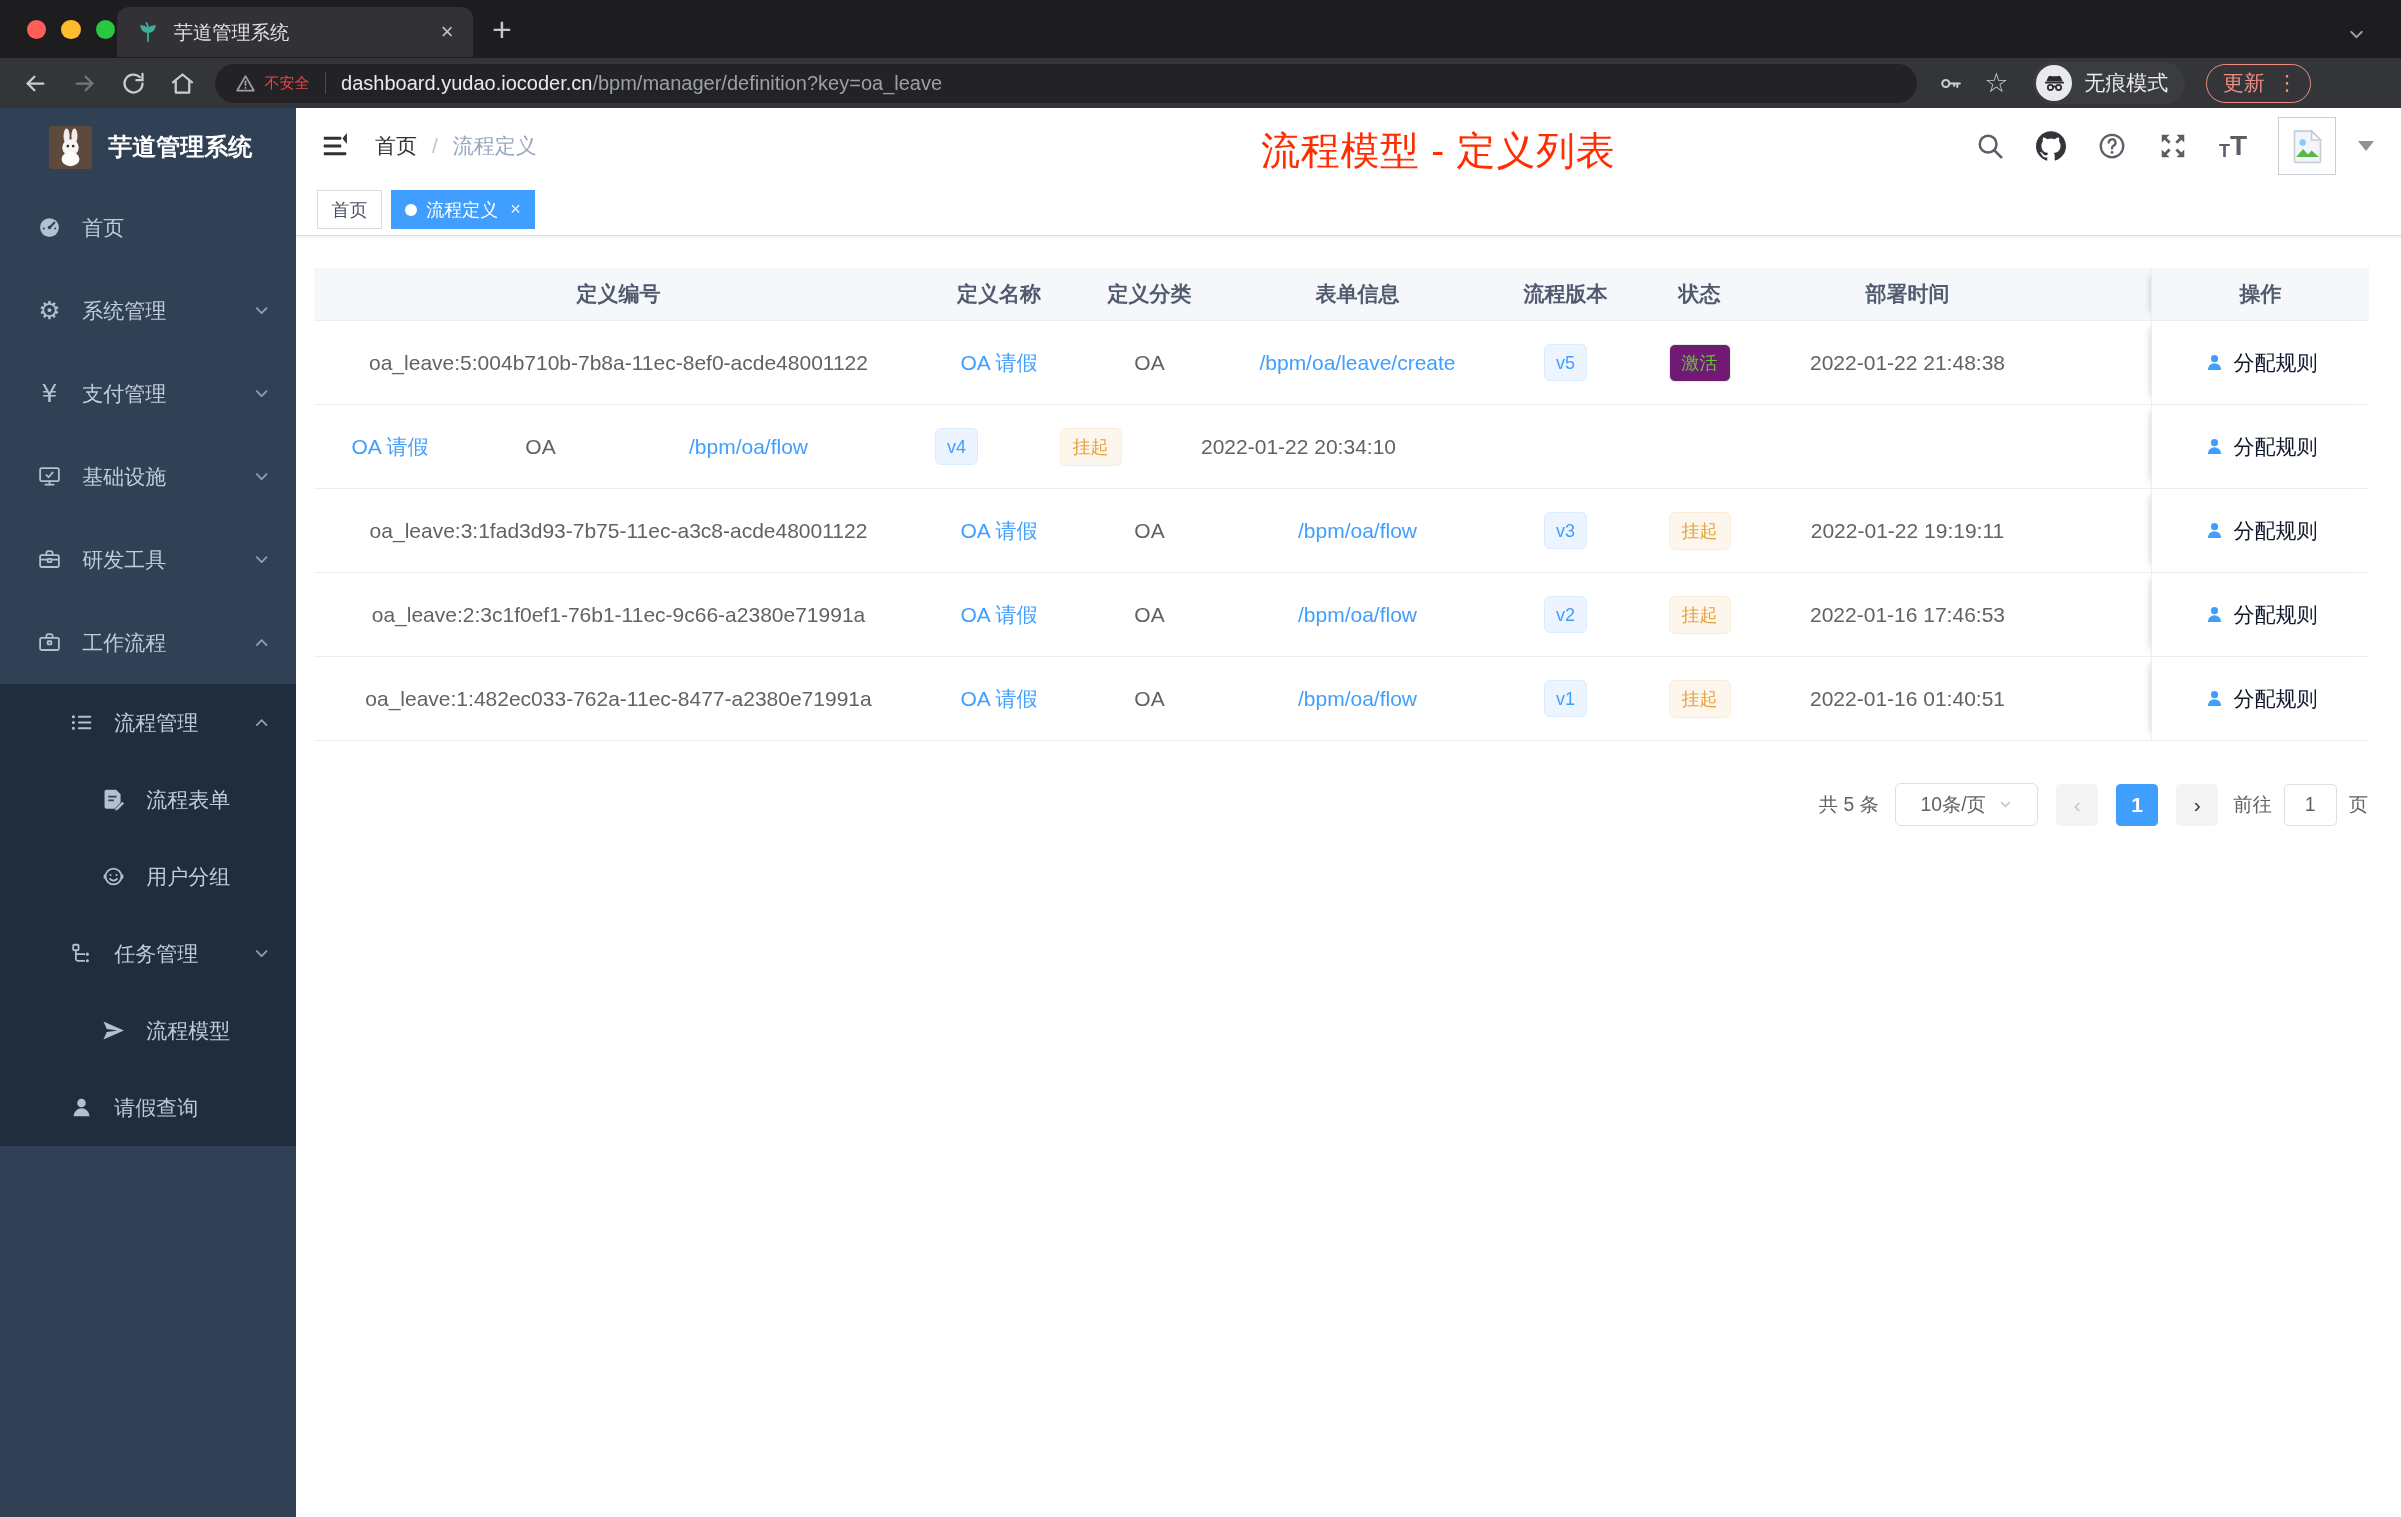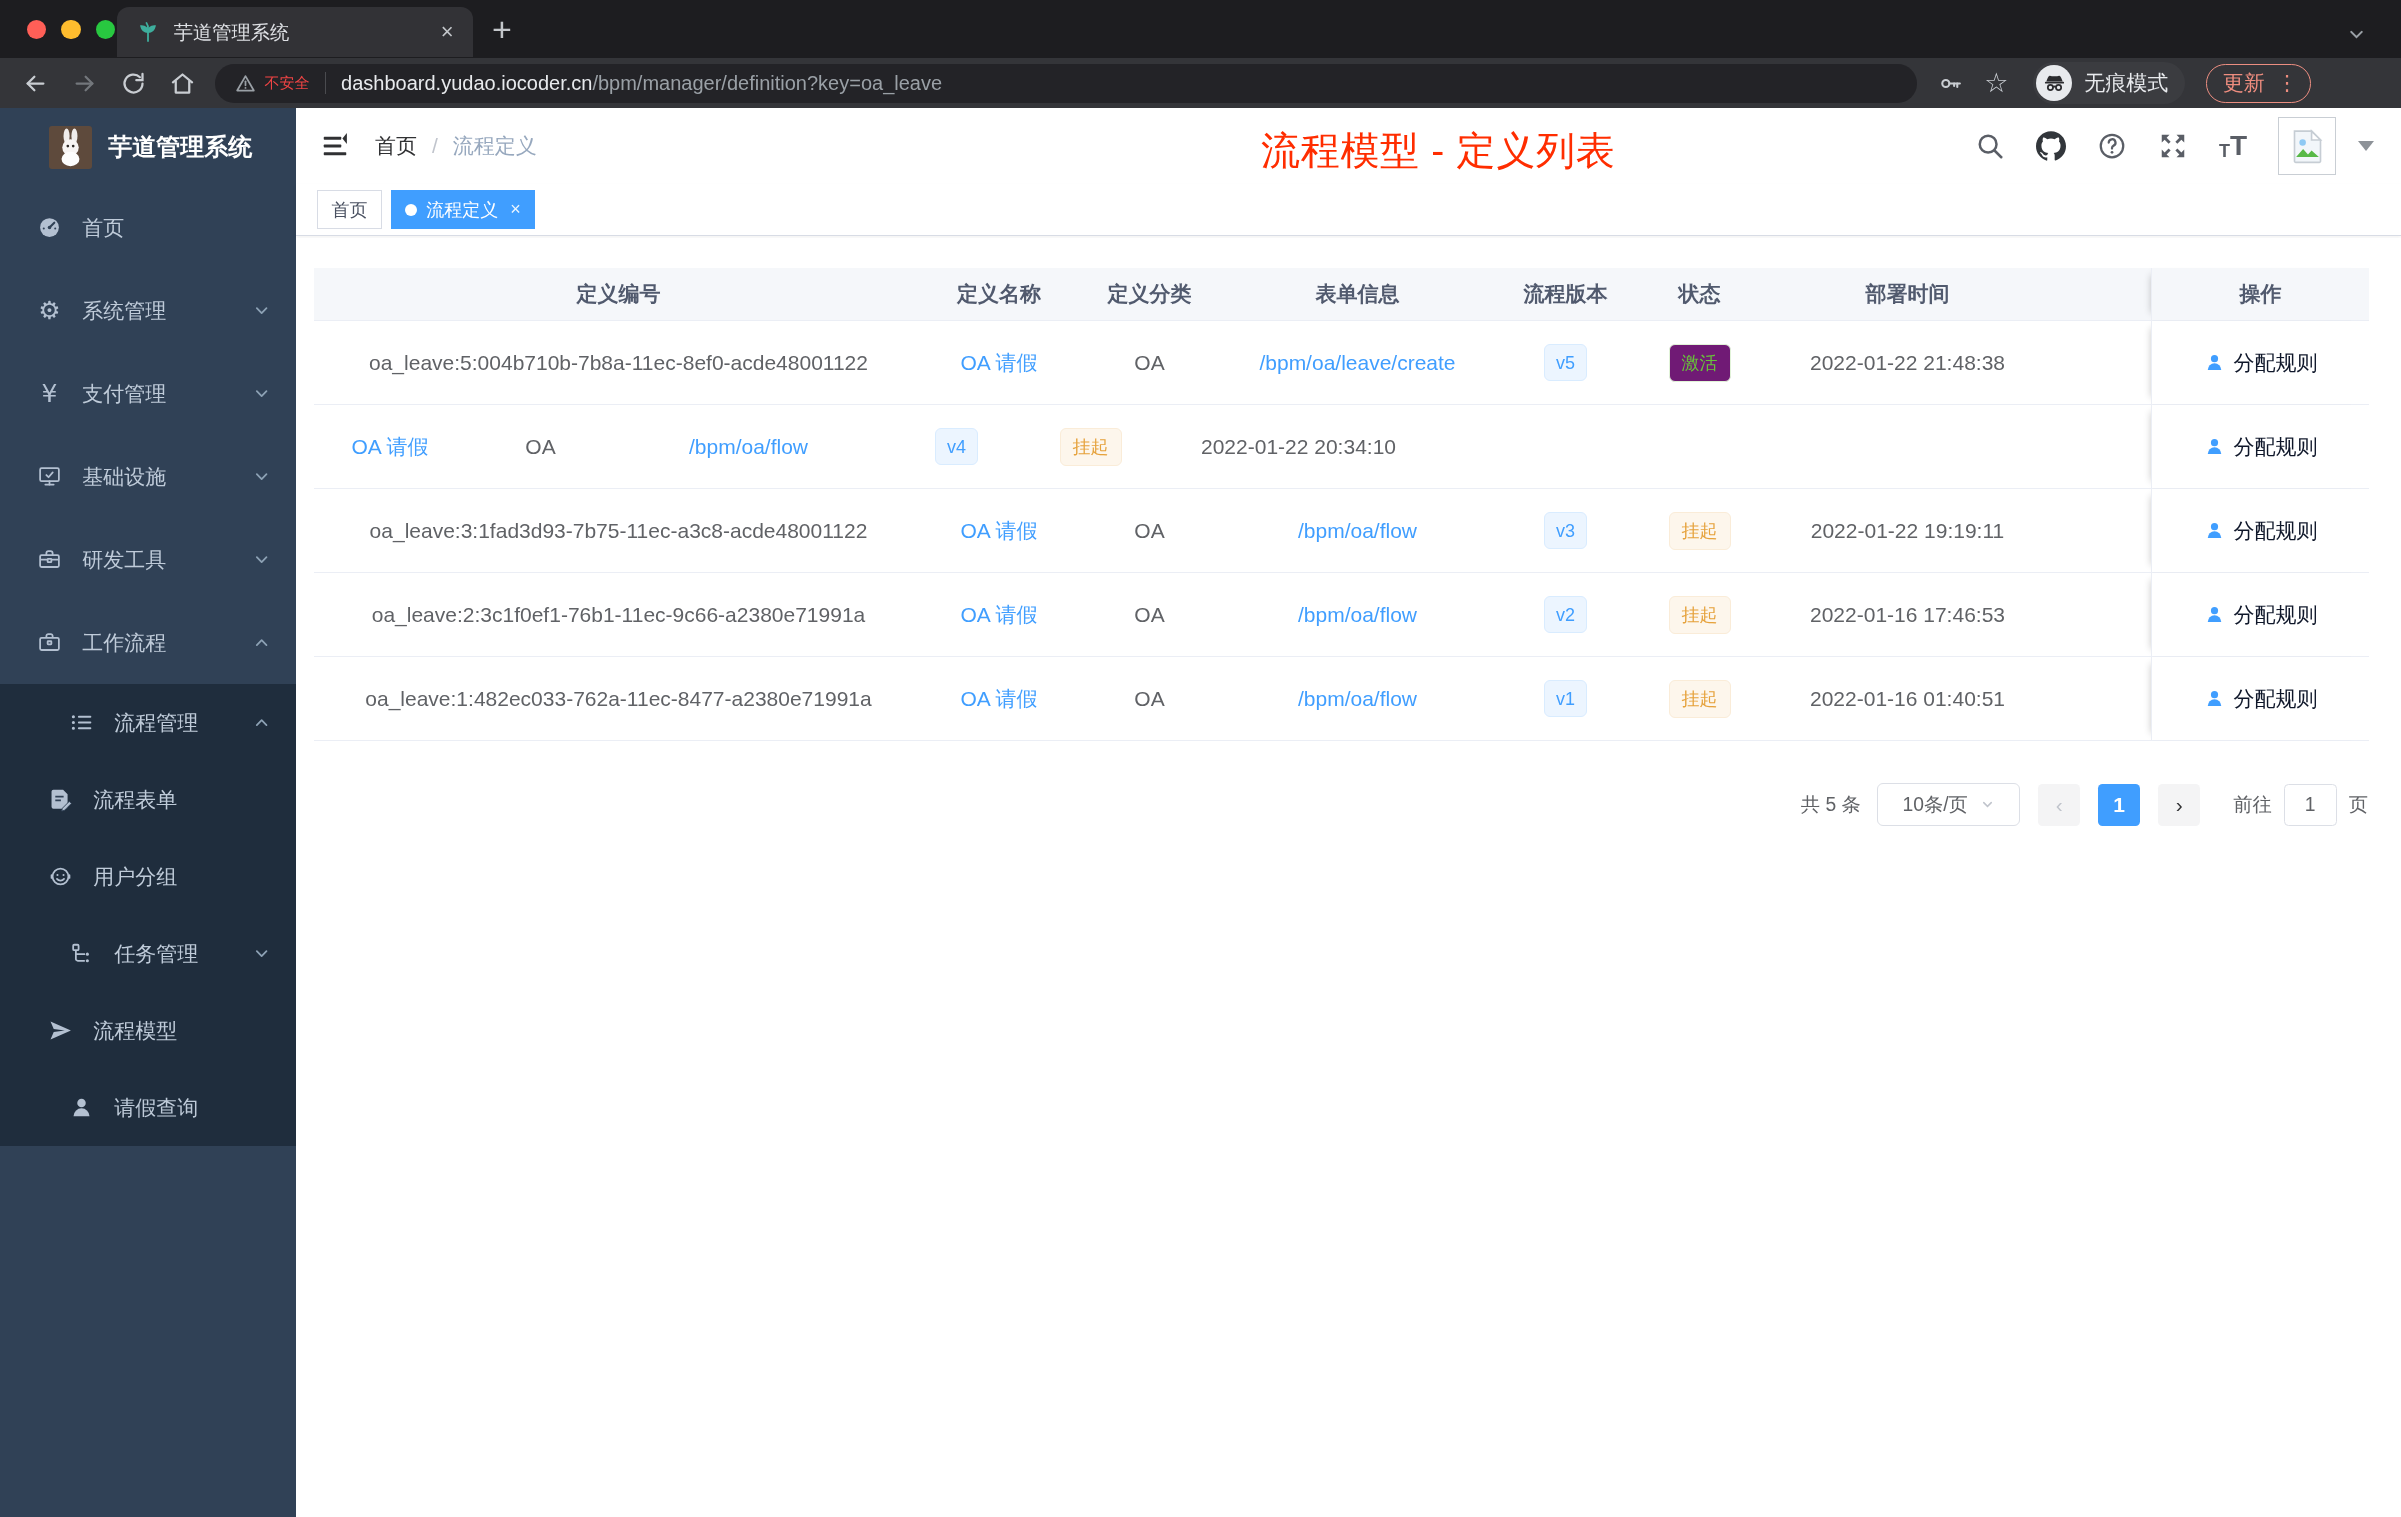--- a/index.html
+++ b/index.html
@@ -52,21 +52,21 @@
   .sidebar{position:absolute;top:108px;left:0;width:296px;bottom:0;background:#304156;}
   .logo{height:78px;display:flex;align-items:center;padding-left:49px;}
   .logo-img{width:43px;height:43px;border-radius:3px;overflow:hidden;flex:0 0 auto;}
   .logo-title{color:#fff;font-size:24px;font-weight:700;margin-left:16.3px;white-space:nowrap;}
   .menu-item{position:relative;display:flex;align-items:center;height:83px;color:#bfcbd9;font-size:21px;cursor:pointer;}
   .menu-item .mi-icon{width:33px;display:flex;justify-content:center;margin-right:16.3px;flex:0 0 auto;}
   .menu-item .mi-icon svg{width:25px;height:25px;}
   .menu-item .mi-icon .txt-ic{font-size:25px;color:#b3c0d1;line-height:25px;font-family:"DejaVu Sans",sans-serif;}
   .menu-item.l1{padding-left:33px;}
   .menu-item.l2{padding-left:65px;}
-  .menu-item.l3{padding-left:44px;}
+  .menu-item.l3{padding-left:97px;}
   .submenu{background:#1f2d3d;}
   .submenu .menu-item{height:77px;}
   .mi-chevron{position:absolute;right:25px;width:19.3px;height:19.3px;}
 
   
   .app-header{position:absolute;left:296px;top:108px;right:0;height:76px;background:#fff;}
   .hamburger{position:absolute;left:24px;top:23px;width:30px;height:30px;}
   .breadcrumb{position:absolute;left:79px;top:0;height:76px;display:flex;align-items:center;font-size:21px;}
   .bc-home{color:#303133;}
   .bc-sep{color:#c0c4cc;margin:0 15px;}
@@ -120,21 +120,21 @@
          font-size:19.3px;color:#606266;}
   .p-total{margin-right:16.3px;}
   .p-select{width:143px;height:43px;border:1.5px solid #dcdfe6;border-radius:6px;background:#fff;
             display:flex;align-items:center;justify-content:center;gap:12px;cursor:pointer;}
   .p-select .sel-caret{width:15px;height:15px;}
   .p-btn{width:42px;height:42px;border-radius:4.5px;background:#f4f4f5;display:flex;align-items:center;
          justify-content:center;margin-left:18px;font-size:21px;cursor:pointer;}
   .p-prev{color:#c0c4cc;}
   .p-next{color:#303133;}
   .p-cur{background:#409eff;color:#fff;font-weight:700;}
-  .p-goto{margin-left:33px;}
+  .p-goto{margin-left:15px;}
   .p-input{width:53px;height:42px;border:1.5px solid #dcdfe6;border-radius:4.5px;display:flex;
            align-items:center;justify-content:center;margin:0 12px;color:#606266;}
 </style>
 </head>
 <body>
 
 <div class="tabstrip">
   <div class="traffic">
     <span class="t-red"></span>
     <span class="t-yellow"></span>

